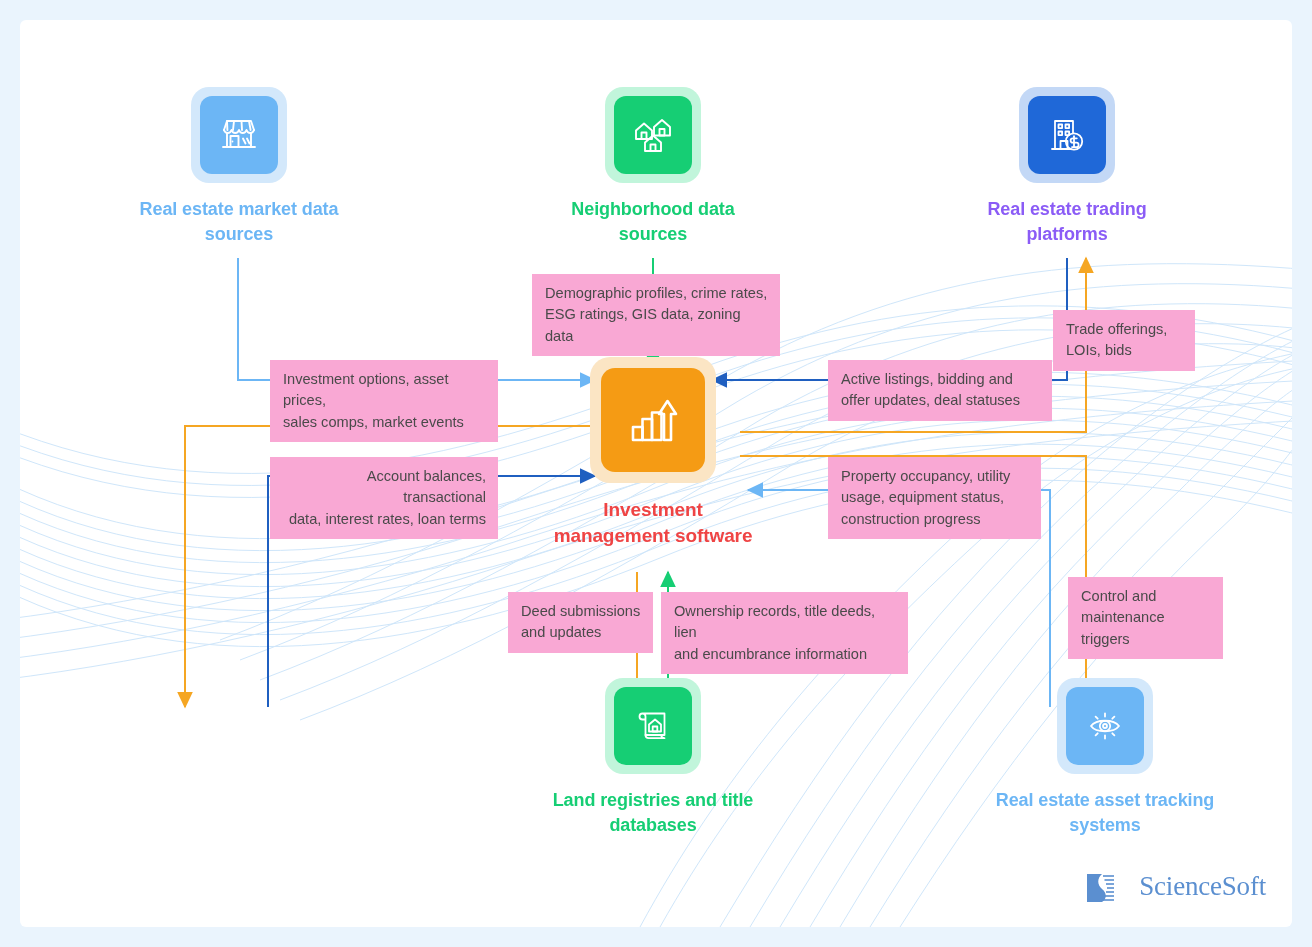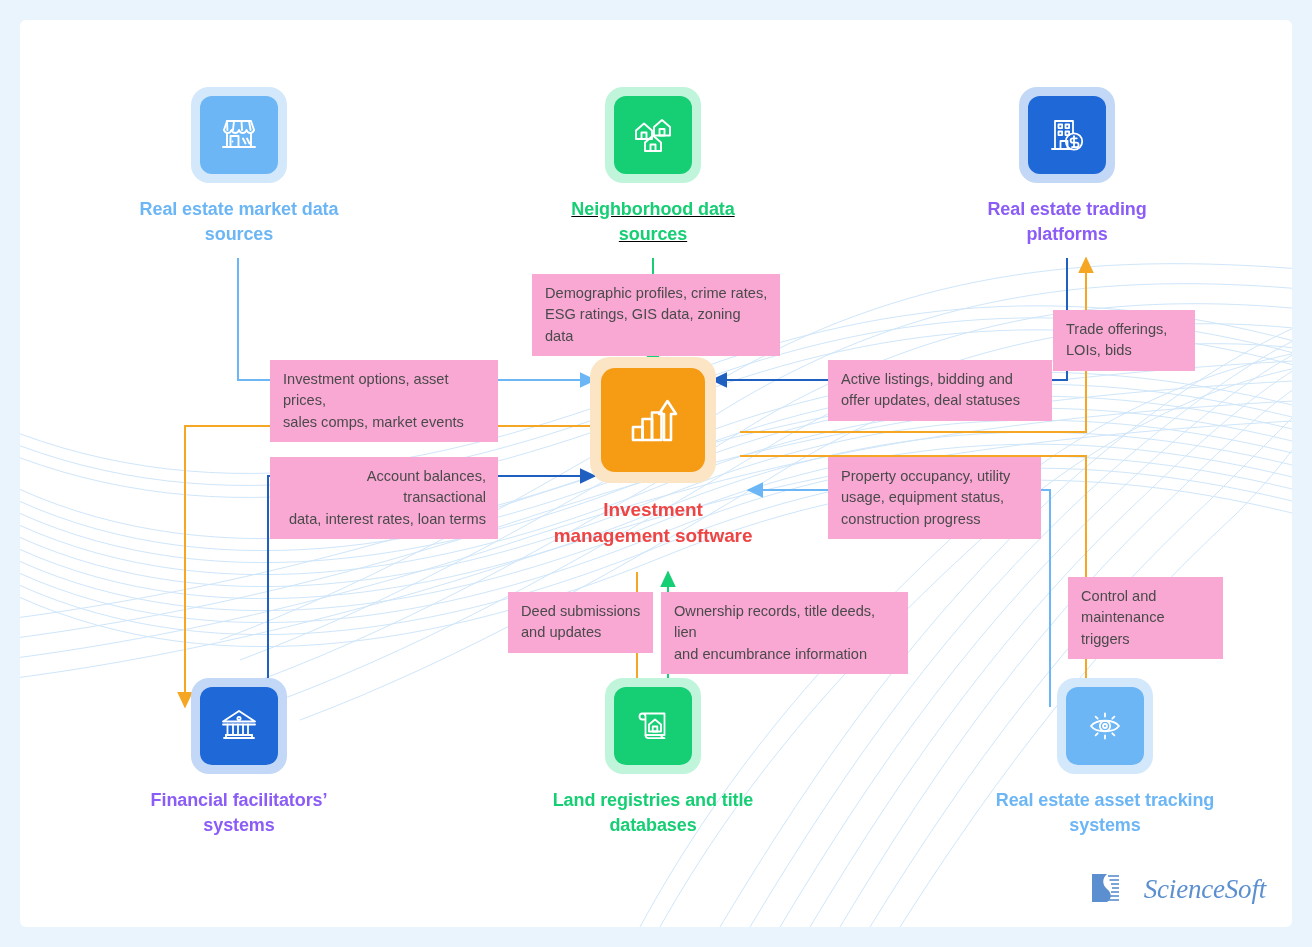--- a/index.html
+++ b/index.html
@@ -72,21 +72,21 @@
     background: #f9a8d4;
     color: #4a4a4a;
     font-size: 14.6px;
     line-height: 1.47;
     padding: 9px 12px 9px 13px;
     white-space: pre-line;
   }
   #logo {
     position: absolute;
     right: 26px; bottom: 22px;
-    display: flex; align-items: flex-end; gap: 24px; font-style: italic;
+    display: flex; align-items: flex-start; gap: 24px;
   }
   #logo .mark { width: 30px; height: 34px; }
   #logo .wordmark {
     color: #5b8fd0;
     font-family: "Liberation Serif", serif;
     font-size: 27px;
     letter-spacing: -0.2px;
   }
 </style>
 </head>
@@ -180,21 +180,21 @@
             <rect x="15.5" y="25" width="8" height="11"></rect>
             <circle cx="17.5" cy="30.5" r="0.9" fill="#fff" stroke="none"></circle>
             <path d="M28 27.5 L30.5 32.5 M32 27.5 L34.5 32.5"></path>
           </svg>
         </div>
       </div>
       <div class="caption">Real estate market
 data sources</div>
     </div>
 
-    <div class="node c-green" style="left:523px; top:67px;text-decoration:underline;">
+    <div class="node c-green" style="left:523px; top:67px;">
       <div class="tile-wrap">
         <div class="tile">
           <svg width="48" height="48" viewBox="0 0 48 48" fill="none" stroke="#fff" stroke-width="1.9" stroke-linecap="round" stroke-linejoin="round">
             <path d="M7 19.5 L15 12.5 L23 19.5 V28 H7 Z"></path>
             <rect x="12.5" y="21.5" width="5" height="6.5"></rect>
             <path d="M25 16 L33 9 L41 16 V24.5 H25 Z"></path>
             <rect x="30.5" y="18" width="5" height="6.5"></rect>
             <path d="M16 31.5 L24 24.5 L32 31.5 V40 H16 Z"></path>
             <rect x="21.5" y="33.5" width="5" height="6.5"></rect>
           </svg>
@@ -218,37 +218,20 @@
             <circle cx="31" cy="30.5" r="8.2"></circle>
             <path d="M31 25.2 V35.8"></path>
             <path d="M33.8 27.3 h-4 a2.2 2.2 0 0 0 0 4.4 h3.6 a2.2 2.2 0 0 1 0 4.4 h-4.4"></path>
           </svg>
         </div>
       </div>
       <div class="caption">Real estate
 trading platforms</div>
     </div>
 
-    <div class="node c-blue" style="left:109px; top:658px;">
-      <div class="tile-wrap">
-        <div class="tile">
-          <svg width="48" height="48" viewBox="0 0 48 48" fill="none" stroke="#fff" stroke-width="1.8" stroke-linecap="round" stroke-linejoin="round">
-            <path d="M8 19.5 L24 9 L40 19.5 Z"></path>
-            <circle cx="24" cy="16.5" r="1.6"></circle>
-            <path d="M8 22.5 H40"></path>
-            <path d="M12.5 22.5 V33 M18 22.5 V33 M23 22.5 V33 M28 22.5 V33 M33 22.5 V33"></path>
-            <path d="M11 33 H37"></path>
-            <path d="M9 36 H39"></path>
-            <path d="M11 33 V36 M37 33 V36"></path>
-          </svg>
-        </div>
-      </div>
-      <div class="caption">Financial facilitators’
-systems</div>
-    </div>
 
     <div class="node c-green" style="left:523px; top:658px;">
       <div class="tile-wrap">
         <div class="tile">
           <svg width="48" height="48" viewBox="0 0 48 48" fill="none" stroke="#fff" stroke-width="1.8" stroke-linecap="round" stroke-linejoin="round">
             <path d="M13.5 11.5 a3 3 0 0 1 3 3 V33 h19 V11.5 H13.5 a3 3 0 0 0 0 6 h3"></path>
             <path d="M16.5 33 a3.2 3.2 0 0 0 3.2 3.2 H35.5 a3.2 3.2 0 0 1 -3.2 -3.2"></path>
             <path d="M20 22.5 L26 17.5 L32 22.5 V29.5 H20 Z"></path>
             <rect x="23.7" y="24.5" width="4.6" height="5"></rect>
           </svg>

